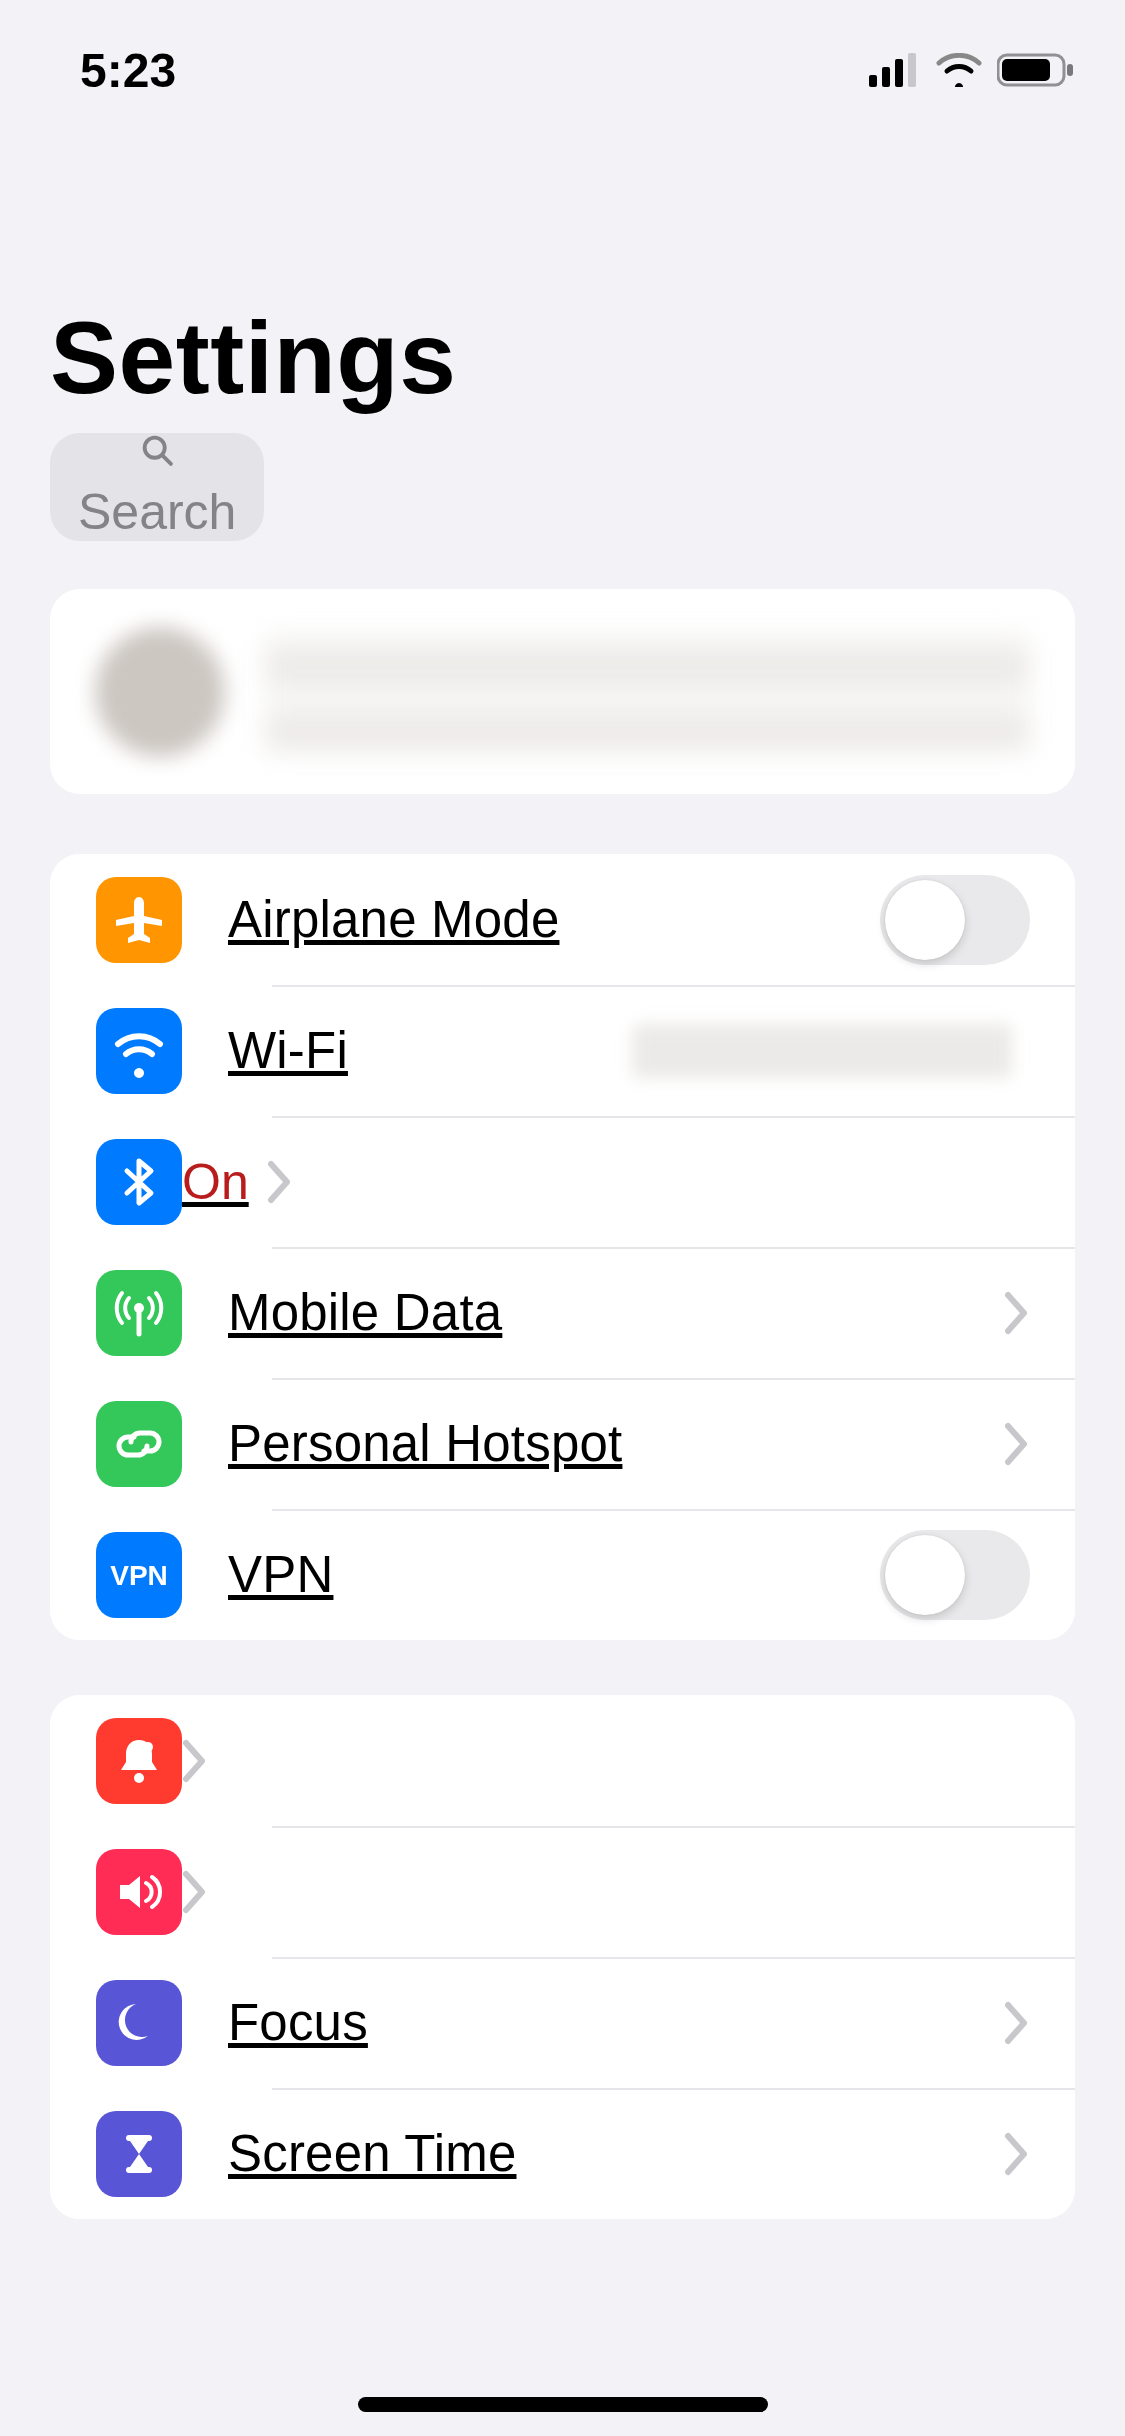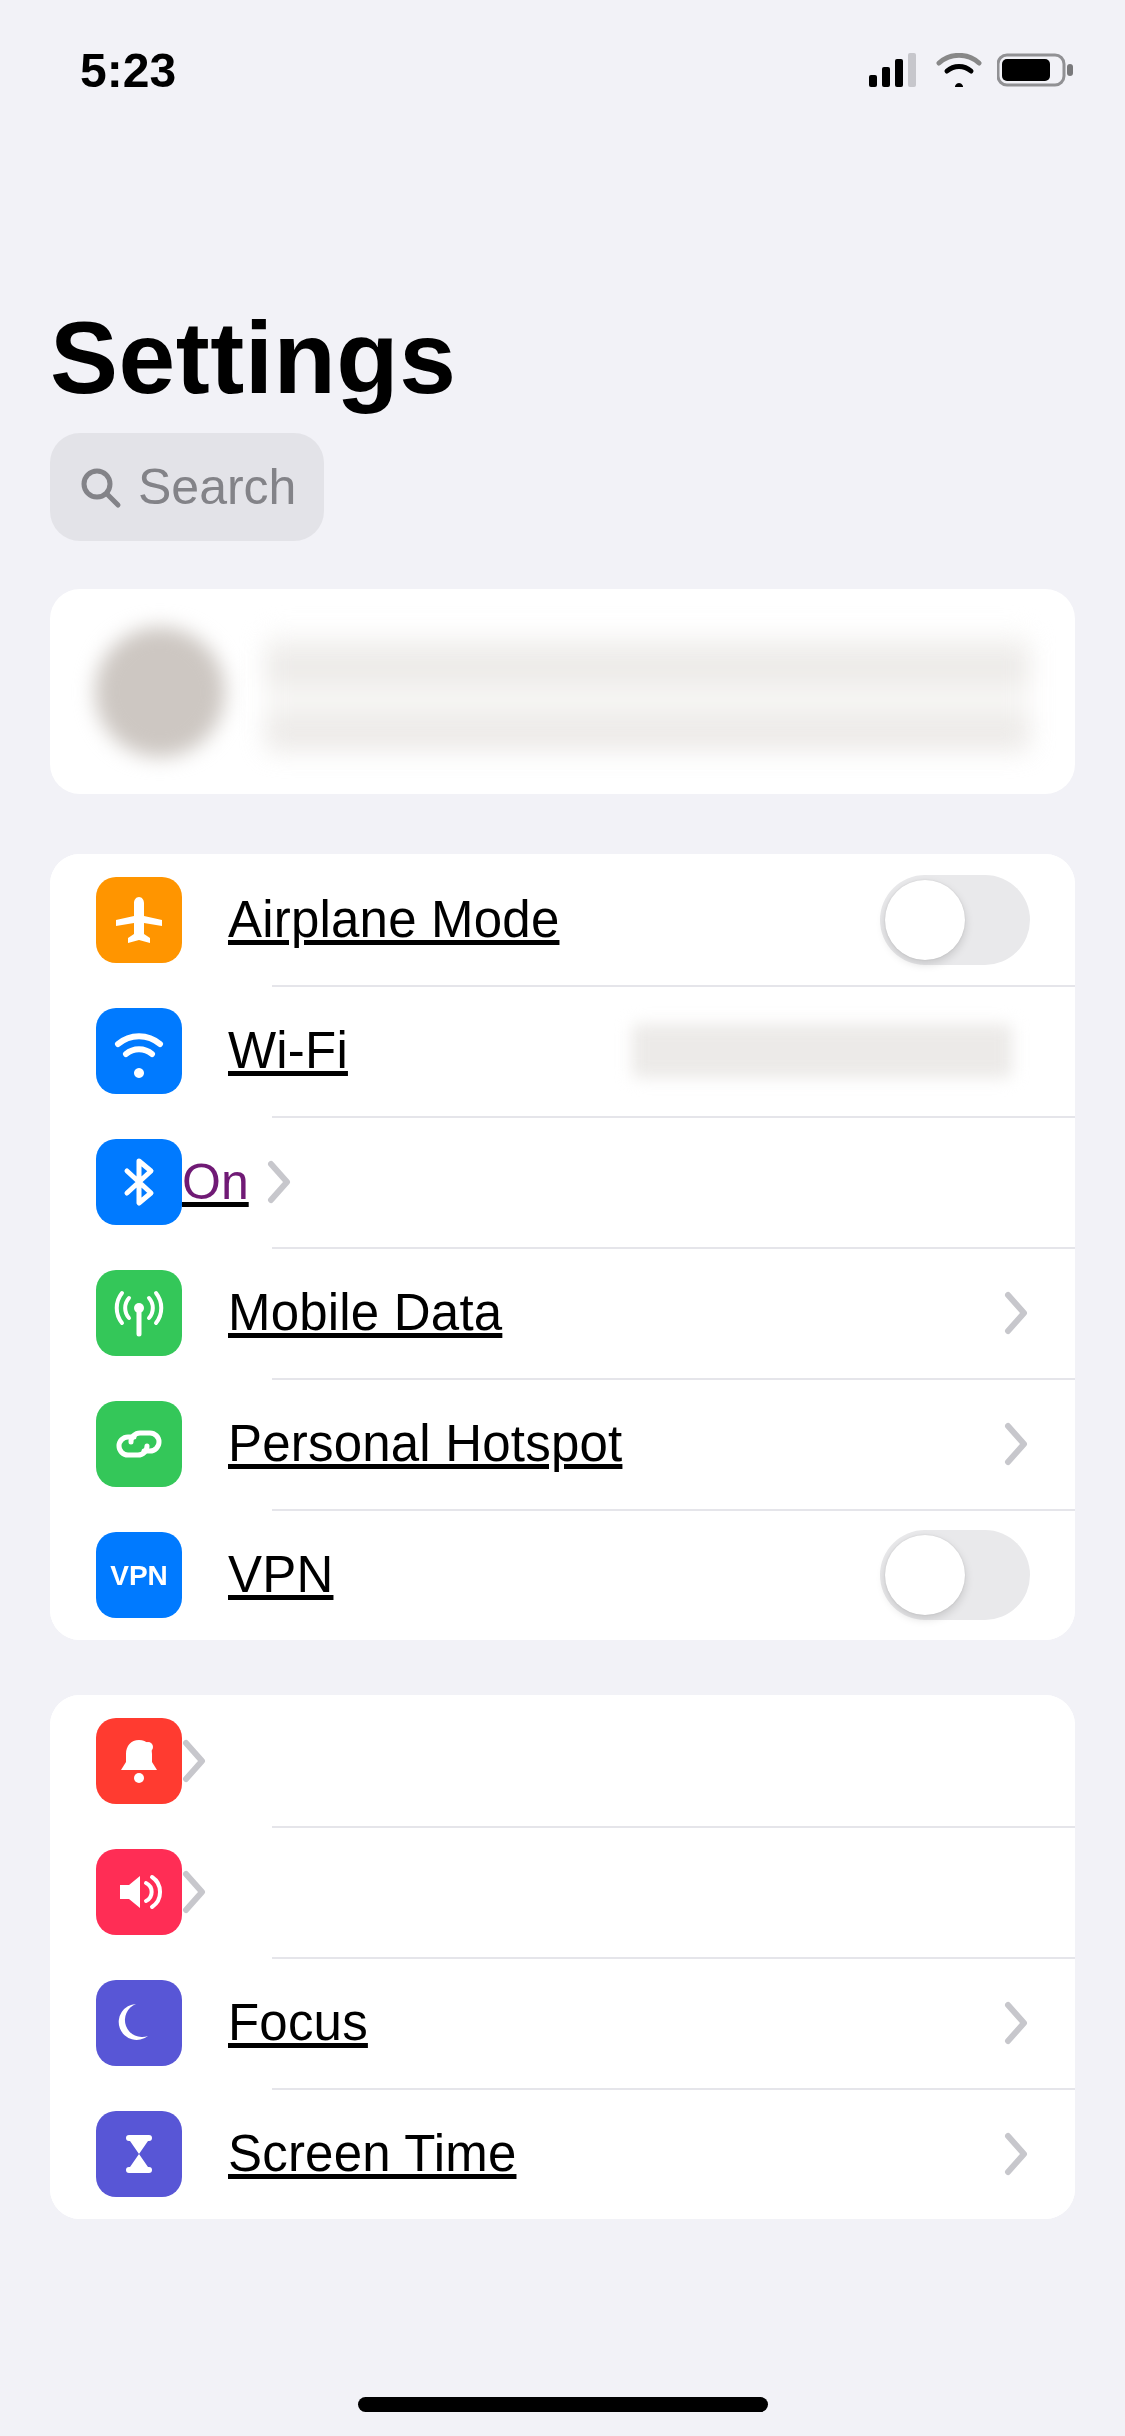--- a/index.html
+++ b/index.html
@@ -46,20 +46,21 @@
   .search-bar {
     margin: 0 50px 48px 50px;
     background: #e3e3e8;
     border-radius: 30px;
     height: 108px;
     display: flex;
     align-items: center;
     padding: 0 28px;
     gap: 16px;
     border: none;
+    flex-direction: column;
   }
   .search-bar .ph {
     color: #838388;
     font-size: 50px;
   }
 
   
   .group {
     margin: 0 50px 55px 50px;
     background: #fff;
@@ -120,21 +121,21 @@
     justify-content: center;
   }
   .row-label {
     font-size: 51px;
     margin-left: 46px;
     flex: 1;
     letter-spacing: 0.2px;
   }
   .row-value {
     font-size: 50px;
-    color: #701a75;
+    color: #b91c1c;
     margin-right: 18px;
   }
   .row-value.blurred {
     width: 380px;
     height: 54px;
     background: #eceae8;
     filter: blur(8px);
     border-radius: 6px;
   }
 

